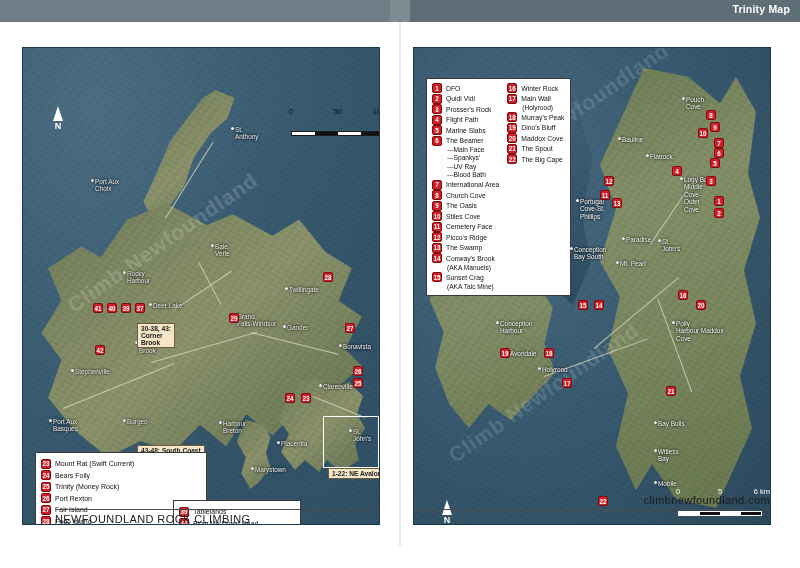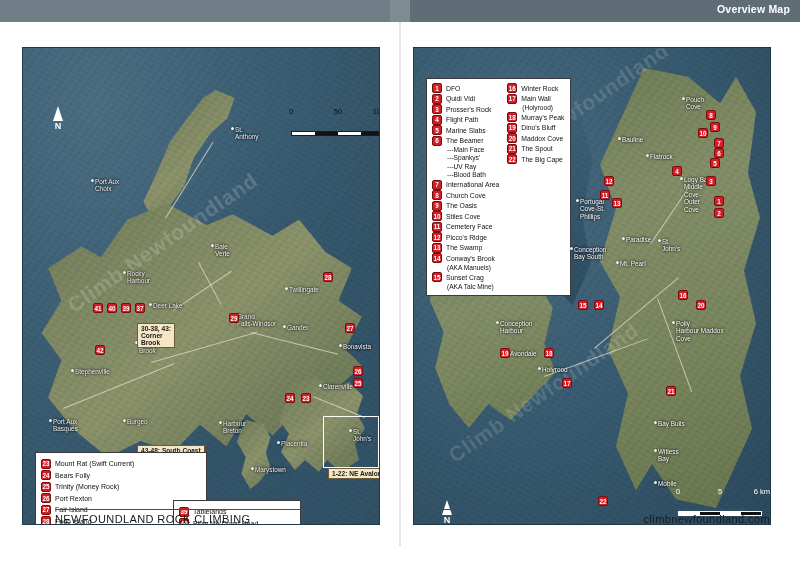--- a/index.html
+++ b/index.html
@@ -174,21 +174,21 @@
   .foot {
     position:absolute; font-size:11px; color:#1a1a1a; letter-spacing:0.4px;text-align:right;
   }
 </style>
 </head>
 <body>
 
 <div class="topbar">
   <div class="blk" style="left:0; width:390px;"></div>
   <div class="blk" style="left:410px; width:390px; background:#5f6d77;"></div>
-  <div class="topbar-title">Overview Map</div>
+  <div class="topbar-title">Trinity Map</div>
 </div>
 
 <div class="page">
   <div class="spine"></div>
 
   <div class="panel" id="panel-left">
     <div class="map-bg">
       <div class="sea"></div>
       <div class="sea2"></div>
 
@@ -580,14 +580,14 @@
         <i style="flex:1;background:#111111"></i>
         <i style="flex:1;background:#ffffff"></i>
         <i style="flex:1;background:#111111"></i>
       </div>
     </div>
   </div>
 
   <div class="footrule" style="left:55px; top:485px; width:325px; top:487px;"></div>
   <div class="footrule" style="left:413px; top:487px; width:332px;"></div>
   <div class="foot" style="left:55px; top:491px;">NEWFOUNDLAND ROCK CLIMBING</div>
-  <div class="foot" style="right:30px; top:491px;">climbnewfoundland.com</div>
+  <div class="foot" style="right:30px; top:472px;">climbnewfoundland.com</div>
 </div>
 
 </body></html>

